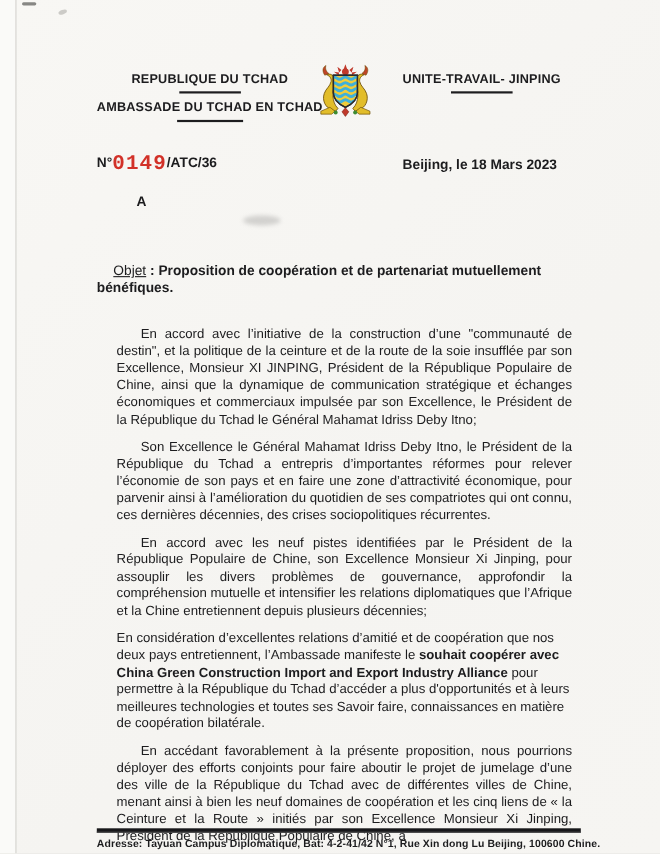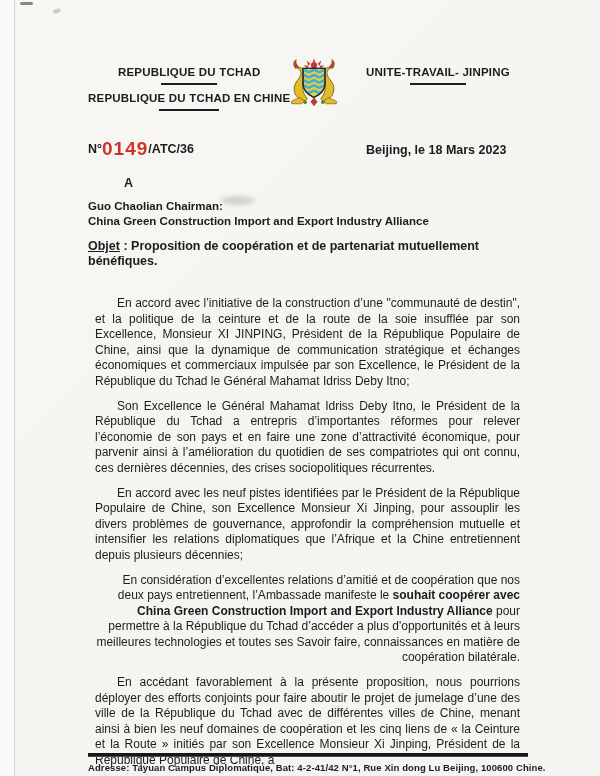--- a/index.html
+++ b/index.html
@@ -27,56 +27,56 @@
   .hdr-line  { font-size: 11.5px; font-weight: bold; letter-spacing: .2px; white-space: nowrap; }
   .u-rule    { height: 2px; background: #1d1d1f; margin: 5px auto 7px auto; }
   .u-rep  { width: 56px; }
   .u-amb  { width: 60px; }
   .u-mot  { width: 56px; }
   .crest  { position: absolute; left: 280px; top: 58px; width: 68px; height: 52px; }
 
   
   .ref-row { position: absolute; left: 88px; top: 138px; white-space: nowrap; }
   .ref-prefix, .ref-suffix { font-size: 12.5px; font-weight: bold; vertical-align: 2px; }
-  .ref-number { font-family: Liberation Sans, sans-serif; font-size: 19px; font-weight: bold; color: #d23128; letter-spacing: 1px; }
+  .ref-number { font-family: Liberation Mono, monospace; font-size: 19px; font-weight: bold; color: #d23128; letter-spacing: 1px; }
   .date-line { position: absolute; left: 366px; top: 143px; font-size: 12.5px; font-weight: bold; white-space: nowrap; }
 
   
   .salutation { position: absolute; left: 124px; top: 176px; font-size: 12.5px; font-weight: bold; }
   .addressee  { position: absolute; left: 88px; top: 199px; font-size: 11.5px; font-weight: bold; line-height: 14.5px; }
 
   
   .subject { position: absolute; left: 88px; top: 239px; width: 444px; font-size: 12.5px; font-weight: bold; line-height: 15px; }
-  .subject .obj-label { text-decoration: underline; font-weight: bold; }
+  .subject .obj-label { text-decoration: underline; font-weight: normal; margin-left: 15px; }
 
   
   .body-text { position: absolute; left: 90px; top: 296px; width: 430px; font-size: 12px; line-height: 15.6px; }
-  .body-text p { text-align: justify; text-indent: 22px; margin: 0 0 9px 5px; }
-  .body-text p.no-indent { text-indent: 0; text-align: right; }
+  .body-text p { text-align: justify; text-indent: 22px; margin: 0 0 9px 16px; }
+  .body-text p.no-indent { text-indent: 0; text-align: left; }
   .b { font-weight: bold; }
 
   
   .footer-rule { position: absolute; left: 88px; top: 753px; width: 440px; height: 4px; background: #17171a; border-bottom: 1px solid #4a4a4a; }
   .footer-address { position: absolute; left: 88px; top: 762px; width: 440px; text-align: center; font-size: 9.5px; font-weight: bold; white-space: nowrap; letter-spacing: .1px; }
 </style>
 </head>
 <body>
 
 <div class="sheet">
 
   <div class="edge-strip"></div>
   <div class="edge-line"></div>
   <div class="speck-1"></div>
   <div class="speck-2"></div>
   <div class="smudge"></div>
 
   <div class="hdr-left">
     <div class="hdr-line">REPUBLIQUE DU TCHAD</div>
     <div class="u-rule u-rep"></div>
-    <div class="hdr-line">REPUBLIQUE DU TCHAD EN CHINE</div>
+    <div class="hdr-line">AMBASSADE DU TCHAD EN TCHAD</div>
     <div class="u-rule u-amb"></div>
   </div>
 
   <div class="crest">
     <svg viewBox="0 0 130 100" width="68" height="52" aria-hidden="true">
       <g fill="#c0392b">
         <circle cx="65" cy="14" r="6"></circle>
         <path d="M65,1 l3,8 h-6 z M51,5 l7,6 -4,4 z M79,5 l-7,6 4,4 z M45,14 l9,1 -1,5 z M85,14 l-9,1 1,5 z"></path>
       </g>
       <g id="supporter">
@@ -107,24 +107,20 @@
     <div class="hdr-line">UNITE-TRAVAIL- JINPING</div>
     <div class="u-rule u-mot"></div>
   </div>
 
   <div class="ref-row">
     <span class="ref-prefix">N°</span><span class="ref-number">0149</span><span class="ref-suffix">/ATC/36</span>
   </div>
   <div class="date-line">Beijing, le 18 Mars 2023</div>
 
   <div class="salutation">A</div>
-  <div class="addressee">
-    <div>Guo Chaolian Chairman:</div>
-    <div>China Green Construction Import and Export Industry Alliance</div>
-  </div>
 
   <div class="subject">
     <span class="obj-label">Objet</span><span> : </span><span>Proposition de coopération et de partenariat mutuellement bénéfiques.</span>
   </div>
 
   <div class="body-text">
     <p>En accord avec l’initiative de la construction d’une "communauté de destin", et la politique de la ceinture et de la route de la soie insufflée par son Excellence, Monsieur XI JINPING, Président de la République Populaire de Chine, ainsi que la dynamique de communication stratégique et échanges économiques et commerciaux impulsée par son Excellence, le Président de la République du Tchad le Général Mahamat Idriss Deby Itno;</p>
     <p>Son Excellence le Général Mahamat Idriss Deby Itno, le Président de la République du Tchad a entrepris d’importantes réformes pour relever l’économie de son pays et en faire une zone d’attractivité économique, pour parvenir ainsi à l’amélioration du quotidien de ses compatriotes qui ont connu, ces dernières décennies, des crises sociopolitiques récurrentes.</p>
     <p>En accord avec les neuf pistes identifiées par le Président de la République Populaire de Chine, son Excellence Monsieur Xi Jinping, pour assouplir les divers problèmes de gouvernance, approfondir la compréhension mutuelle et intensifier les relations diplomatiques que l’Afrique et la Chine entretiennent depuis plusieurs décennies;</p>
     <p class="no-indent"><span>En considération d’excellentes relations d’amitié et de coopération que nos deux pays entretiennent, l’Ambassade manifeste le </span><span class="b">souhait coopérer avec  China Green Construction Import and Export Industry Alliance</span><span> pour permettre à la République du Tchad d’accéder a plus d'opportunités et à leurs meilleures technologies et toutes ses Savoir faire, connaissances en matière de coopération bilatérale.</span></p>

